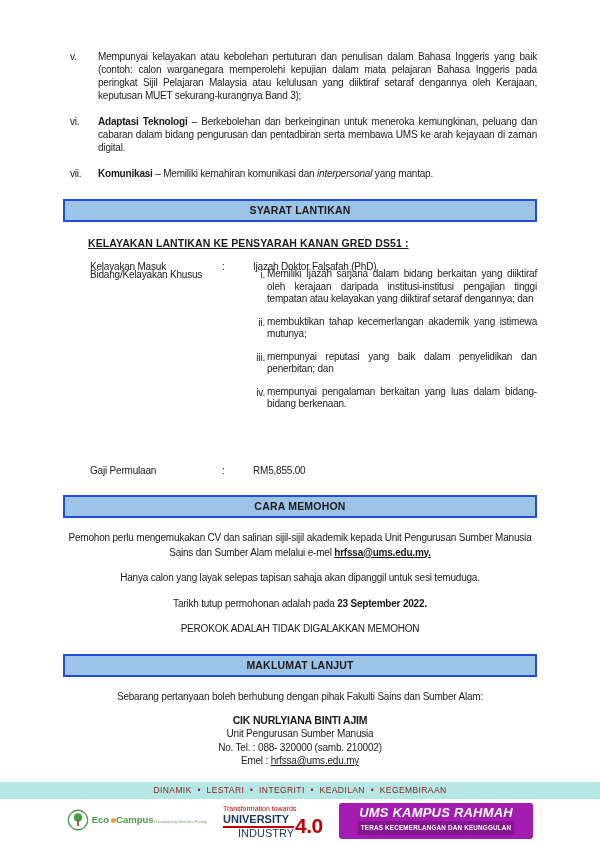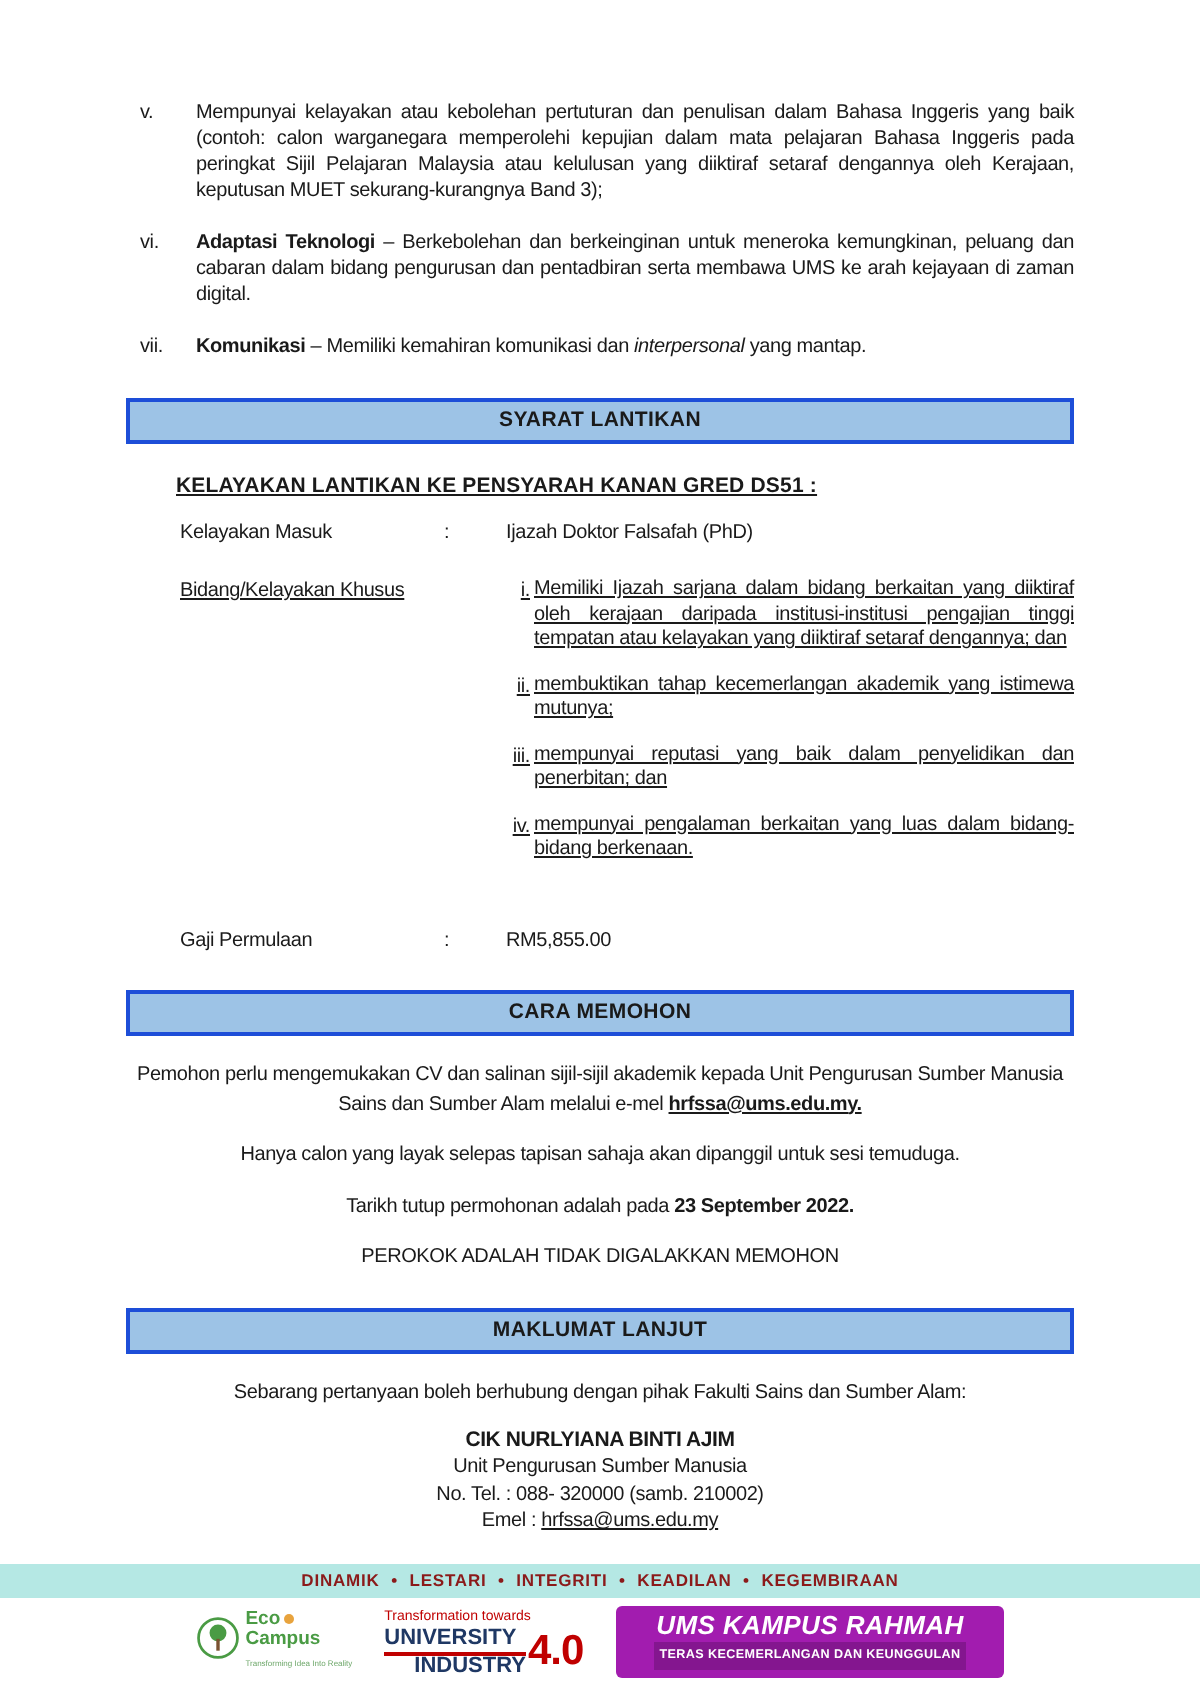--- a/index.html
+++ b/index.html
@@ -23,21 +23,21 @@
          font-weight:bold; font-size:10.5px; letter-spacing:0.2px; }
   .bar-syarat { top:199px; }
   .bar-cara { top:495px; }
   .bar-maklumat { top:654px; }
 
   
   .subhead { position:absolute; top:237px; left:88px; font-weight:bold; font-size:10.5px;
              text-decoration:underline; letter-spacing:0.1px; }
   .defrow { position:absolute; left:63px; right:63px; padding-left:27px; display:flex; }
   .row-kelayakan { top:260px; }
-  .row-bidang { top:289px;text-decoration:underline; }
+  .row-bidang { top:268px; }
   .row-gaji { top:464px; }
   .dl { flex:0 0 132px; }
   .dc { flex:0 0 15px; }
   .dv { flex:1;padding-left:16px; }
   .sli { display:flex; margin-bottom:10px; }
   .sli:last-child { margin-bottom:0; }
   .sn { flex:0 0 12px; text-align:right; margin-right:2px; }
   .st { flex:1; text-align:justify; line-height:12.5px; }
 
   
@@ -47,39 +47,39 @@
   .contact-block { top:690px; line-height:13.5px; }
   .contact-block p { margin-bottom:0; }
   .contact-intro { margin-bottom:10px !important; }
   .contact-name { font-weight:bold; font-size:10.5px; }
   .email-link { font-weight:bold; text-decoration:underline; color:#1a1a1a; }
   .email-plain { text-decoration:underline; color:#1a1a1a; }
 
   
   .values-bar { position:absolute; top:782px; left:0; right:0; height:17px; background:#B5E8E4;
                 display:flex; align-items:center; justify-content:center; }
-  .values-bar span { color:#8B1A1A; font-weight:bold; font-size:8.5px; letter-spacing:0.4px;
+  .values-bar span { color:#8B1A1A; font-weight:normal; font-size:8.5px; letter-spacing:0.4px;
                      word-spacing:3px; }
   .logos { position:absolute; top:801px; left:0; right:0; height:40px; display:flex;
            align-items:center; justify-content:center; gap:16px; }
 
   .eco-logo { display:flex; align-items:center; gap:3px; }
-  .eco-text { display:flex; flex-direction:column; line-height:10px; }
+  .eco-text { display:flex; flex-direction:row; line-height:10px; }
   .eco-l1 { color:#4A9B44; font-weight:bold; font-size:9.5px; letter-spacing:0; }
   .eco-flower { display:inline-block; width:5px; height:5px; border-radius:50%;
                 background:#E8A33D; margin-left:2px; }
   .eco-l2 { color:#4A9B44; font-weight:bold; font-size:9.5px; letter-spacing:0; }
   .eco-tag { color:#6FA86B; font-size:4px; letter-spacing:0; margin-top:2px; }
 
   .ind-logo { display:flex; flex-direction:column; line-height:11px; }
   .ind-top { color:#C00000; font-size:7px; letter-spacing:0; }
   .ind-main { display:flex; align-items:flex-start; }
   .ind-univ { color:#1F3864; font-weight:bold; font-size:11px; letter-spacing:0;
               border-bottom:2px solid #C00000; padding-bottom:1px; }
-  .ind-indus { color:#1F3864; font-weight:bold; font-size:11px; letter-spacing:0;padding-left:15px; }
+  .ind-indus { color:#1F3864; font-weight:normal; font-size:11px; letter-spacing:0;padding-left:15px; }
   .ind-40 { color:#C00000; font-weight:bold; font-size:21px; line-height:23px;
             letter-spacing:-0.5px; margin-left:1px; }
 
   .ums-badge { background:#a21caf; border-radius:3px; padding:3px 19px 4px;
                display:flex; flex-direction:column; align-items:center; }
   .ums-title { color:#fff; font-weight:bold; font-style:italic; font-size:13px;
                line-height:14px; letter-spacing:0.2px; white-space:nowrap; }
   .ums-sub { color:#fff; font-weight:bold; font-size:6.3px; letter-spacing:0.2px;
              background:rgba(0,0,0,0.18); padding:0 3px 1px; margin-top:1px; white-space:nowrap; }
 </style>

